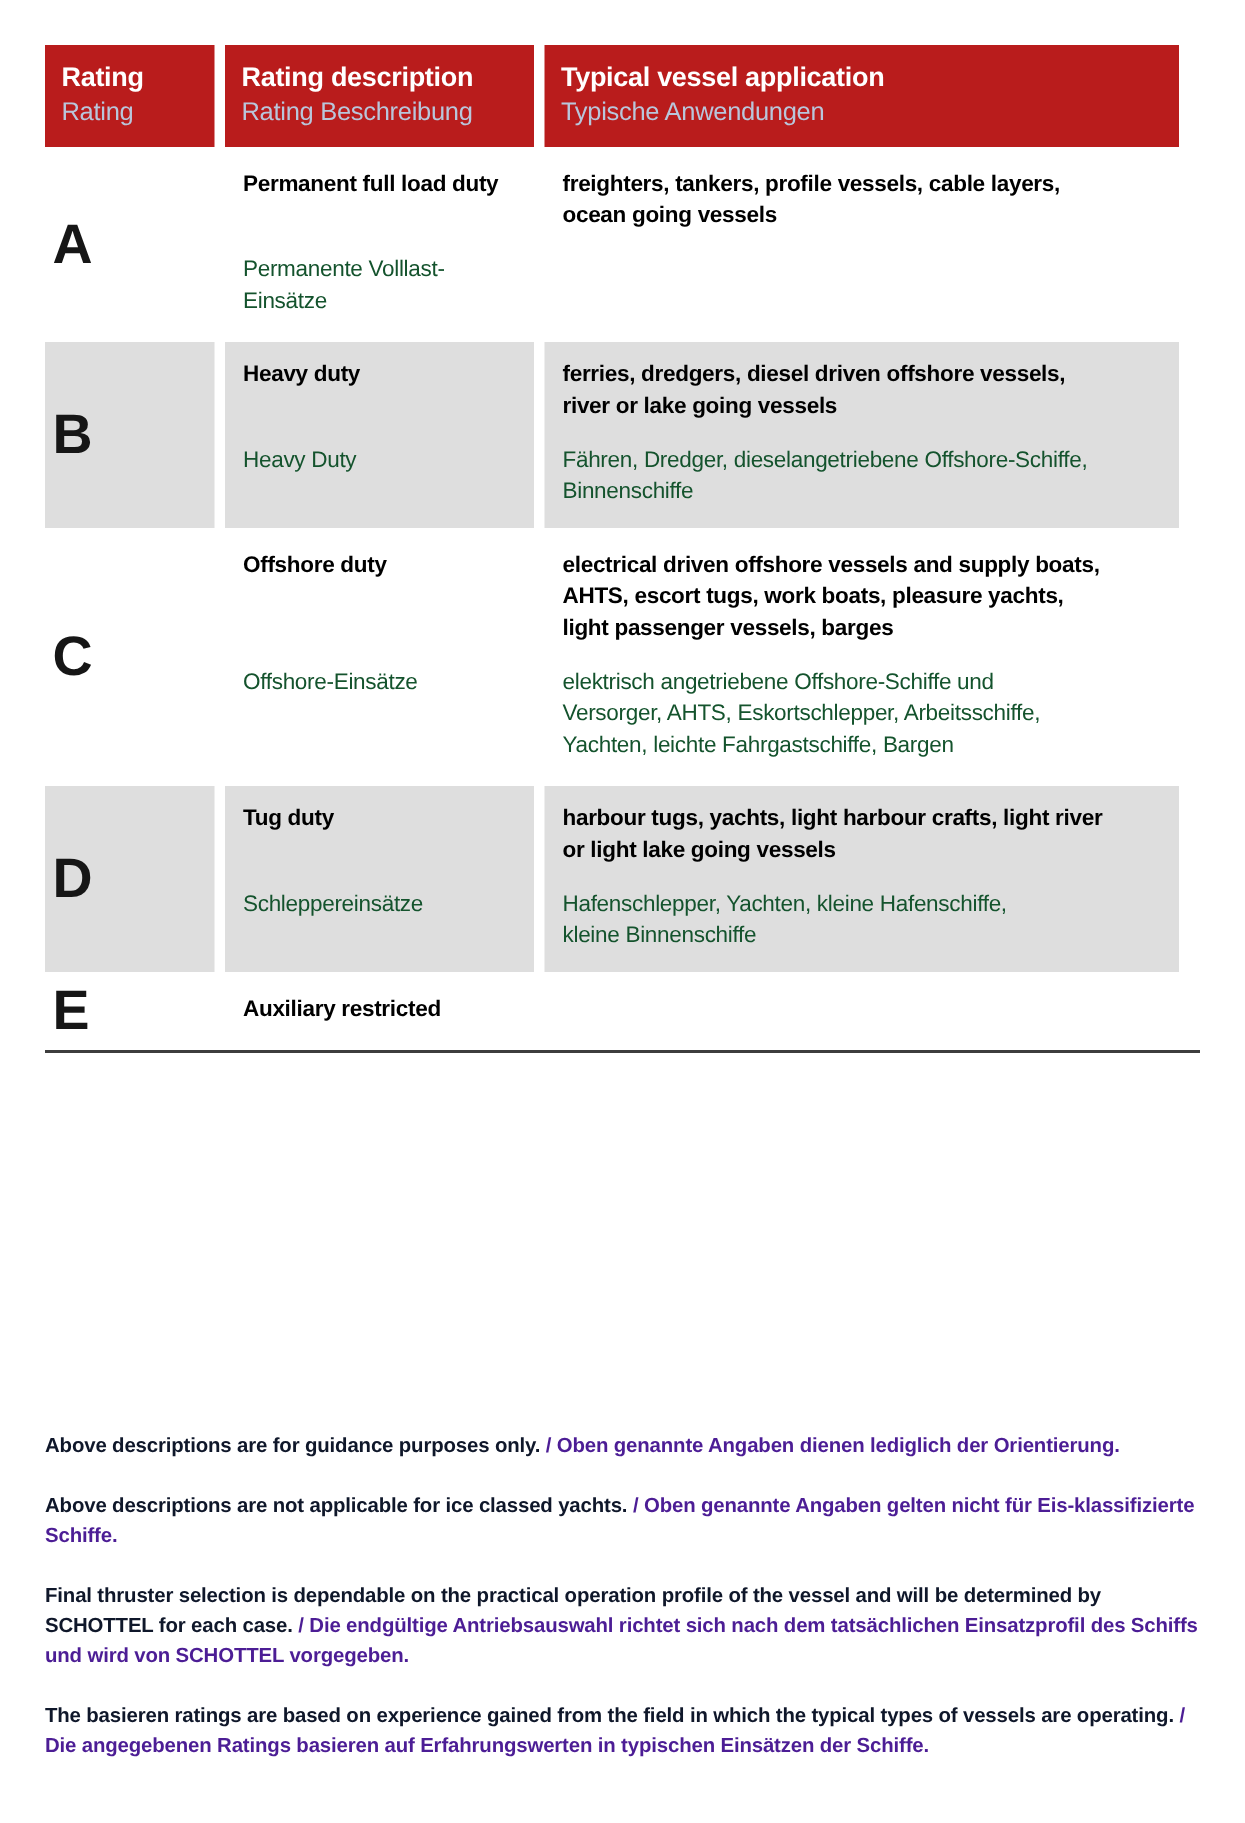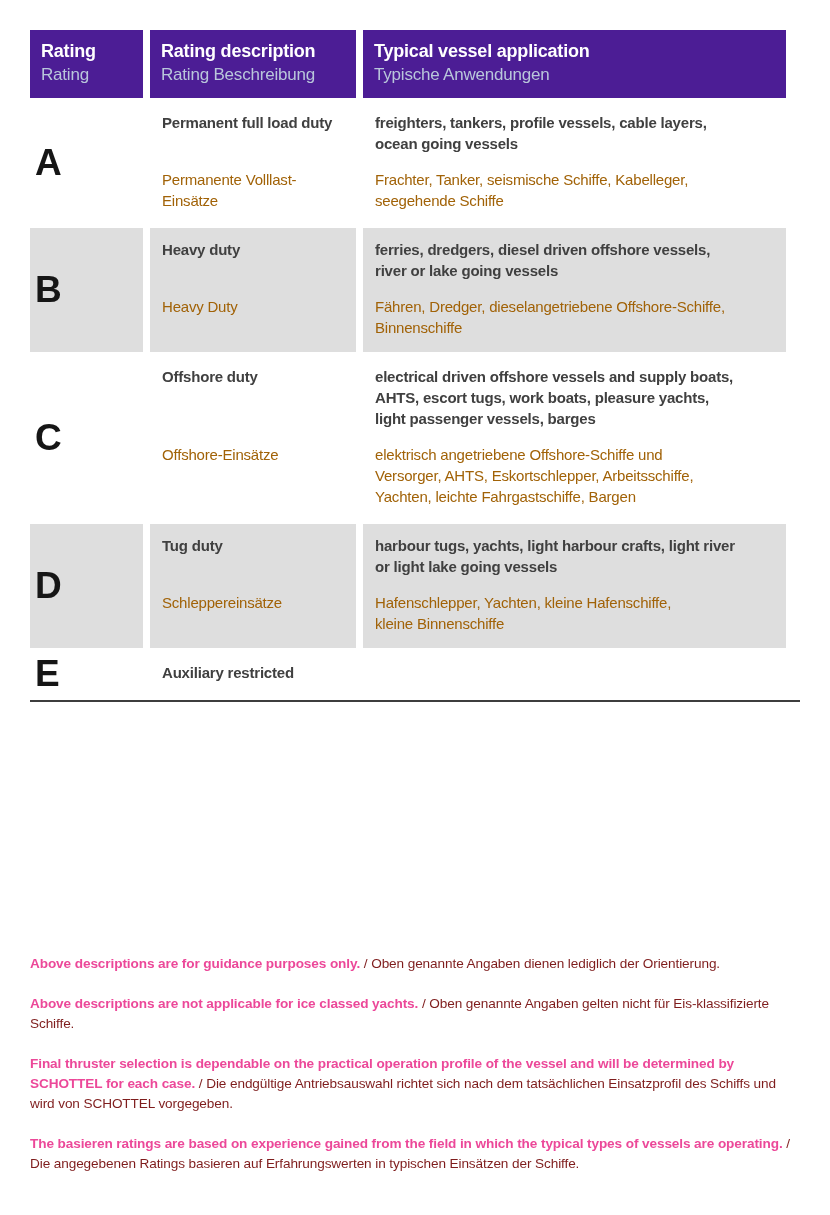--- a/index.html
+++ b/index.html
@@ -11,21 +11,21 @@
   .page{position:absolute;left:30px;top:30px;width:772px;}
 
   
   .grid-row{
     display:grid;
     grid-template-columns:113px 206px 1fr;
     column-gap:7px;
     width:756px;
   }
   .table-header .hcell{
-    background:#4c1d95;
+    background:#b91c1c;
     height:68px;
     box-sizing:border-box;
     padding:9px 6px 0 11px;
   }
   .hline-en{
     color:#ffffff;font-weight:700;font-size:18px;line-height:24px;
     letter-spacing:-0.2px;display:block;
   }
   .hline-de{
     color:#b9c6db;font-weight:400;font-size:17px;line-height:23px;
@@ -38,49 +38,49 @@
     grid-column:1;grid-row:1 / span 2;
     display:flex;align-items:center;
     padding-left:5px;
     font-size:37px;font-weight:700;color:#161616;
     letter-spacing:0;
   }
   .desc{grid-column:2;}
   .app{grid-column:3;}
   .en-cell{
     padding:11px 8px 15px 12px;
-    font-weight:700;color:#404040;
+    font-weight:700;color:#000000;
     font-size:15px;line-height:21px;letter-spacing:-0.2px;
     white-space:pre-line;
   }
   .de-cell{
     padding:0 8px 14px 12px;
-    font-weight:400;color:#a16207;
+    font-weight:400;color:#14532d;
     font-size:15px;line-height:21px;letter-spacing:-0.2px;
     white-space:pre-line;
   }
   .data-row.shaded > div{background:#dedede;}
   .data-row.compact .en-cell{padding-bottom:6px;}
   .data-row.compact .de-cell{padding-bottom:8px;}
 
   .bottom-rule{
     width:770px;height:0;
     border-top:2px solid #3d3d3d;
     margin-top:3px;
   }
 
   
   .footnotes{
     margin-top:232px;
     width:772px;
     font-size:13.6px;line-height:20px;letter-spacing:-0.1px;
   }
   .footnotes p{margin:0;white-space:pre-line;}
-  .fn-en{font-weight:700;color:#ec4899;}
-  .fn-de{font-weight:400;color:#7f1d1d;}
+  .fn-en{font-weight:700;color:#0f172a;}
+  .fn-de{font-weight:700;color:#4c1d95;}
 </style>
 </head>
 <body>
 
 <div class="page">
 
   <div class="grid-row table-header">
     <div class="hcell">
       <span class="hline-en">Rating</span>
       <span class="hline-de">Rating</span>
@@ -96,22 +96,20 @@
   </div>
 
   <div id="table-body">
     <div class="grid-row data-row">
       <div class="rating-cell">A</div>
       <div class="desc en-cell">Permanent full load duty</div>
       <div class="app en-cell">freighters, tankers, profile vessels, cable layers,
 ocean going vessels</div>
       <div class="desc de-cell">Permanente Volllast-
 Einsätze</div>
-      <div class="app de-cell">Frachter, Tanker, seismische Schiffe, Kabelleger,
-seegehende Schiffe</div>
     </div>
 
     <div class="grid-row data-row shaded">
       <div class="rating-cell">B</div>
       <div class="desc en-cell">Heavy duty</div>
       <div class="app en-cell">ferries, dredgers, diesel driven offshore vessels,
 river or lake going vessels</div>
       <div class="desc de-cell">Heavy Duty</div>
       <div class="app de-cell">Fähren, Dredger, dieselangetriebene Offshore-Schiffe,
 Binnenschiffe</div>

